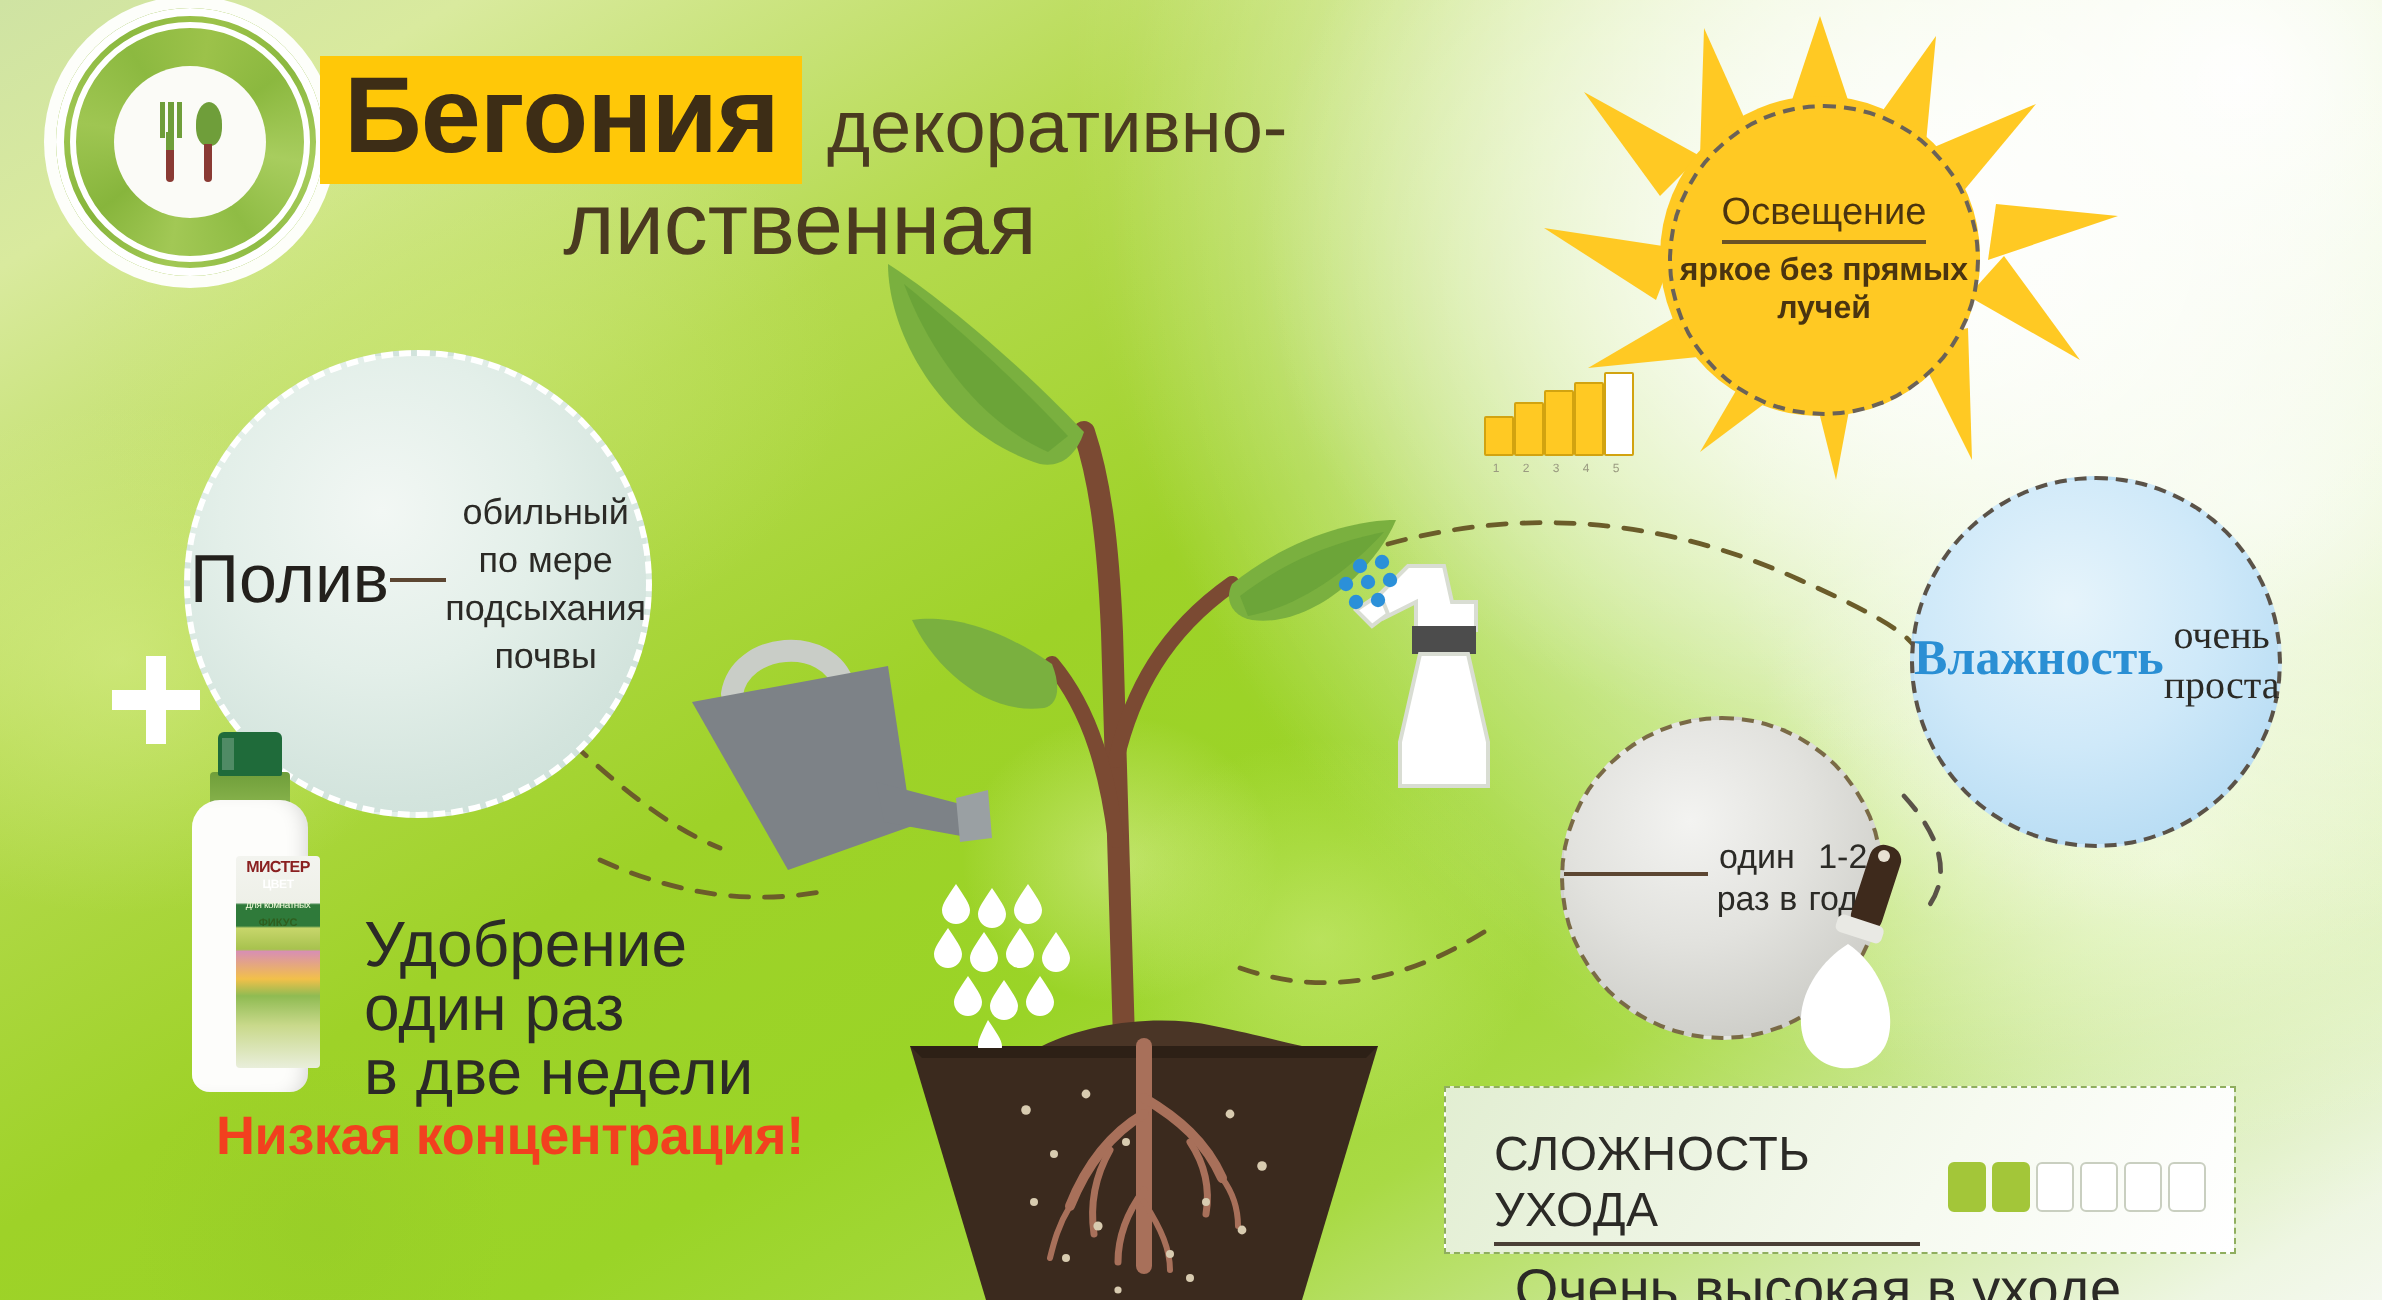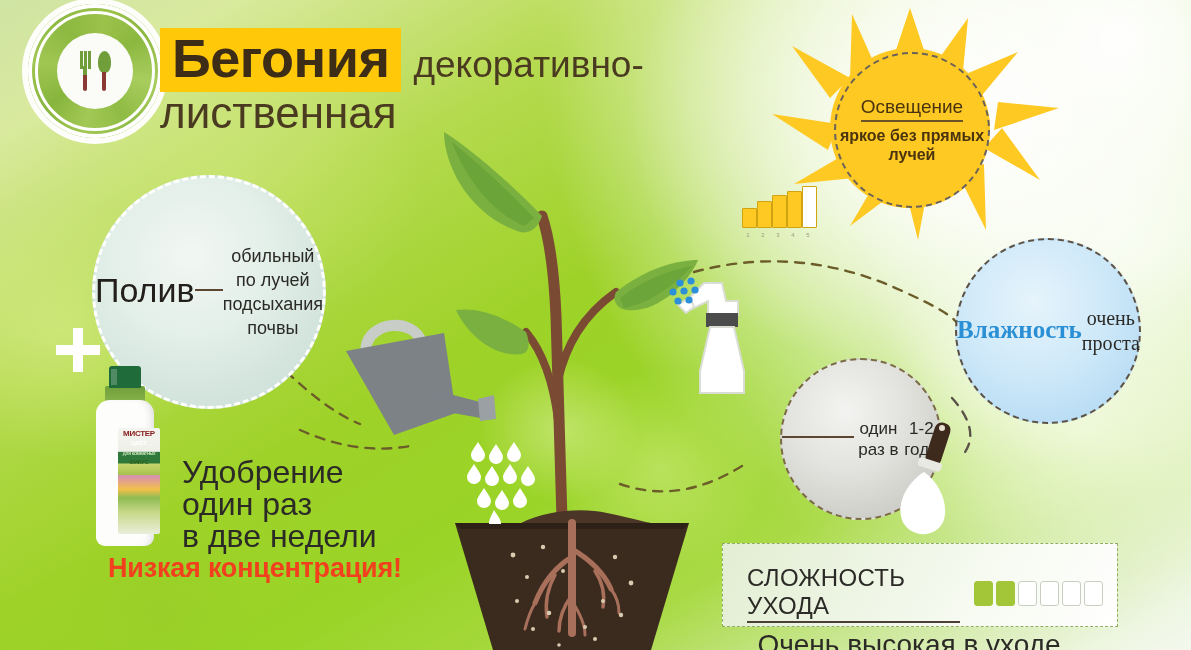--- a/index.html
+++ b/index.html
@@ -54,21 +54,21 @@
   .util-trowel{position:relative;width:13px;height:40px;}
   .util-trowel .blade{position:absolute;top:0;left:0;width:13px;height:22px;background:#6f9e3a;border-radius:50% 50% 42% 42%;}
   .util-trowel .handle{position:absolute;top:21px;left:4.2px;width:4.6px;height:19px;background:#8a3a34;border-radius:0 0 2px 2px;}
 
   
   .title-wrap{position:absolute;left:160px;top:28px;width:620px;}
   .title-main{display:inline-block;background:#ffc808;color:#3d2d16;font-weight:bold;
     font-size:54px;line-height:56px;padding:2px 12px 6px 12px;letter-spacing:-.5px;}
   .title-sub1{display:inline-block;color:#4a3a20;font-size:37px;line-height:40px;margin-left:12px;
     vertical-align:baseline;}
-  .title-sub2{display:block;text-align:left;color:#4a3a20;font-size:44px;line-height:46px;
+  .title-sub2{display:block;text-align:center;color:#4a3a20;font-size:44px;line-height:46px;
     margin-top:-2px;padding-right:8px;width:480px;}
 
   
   .sun{position:absolute;left:772px;top:8px;width:295px;height:232px;}
   .sun svg{position:absolute;left:0;top:0;}
   .sun-disc{position:absolute;left:62px;top:44px;width:152px;height:152px;border-radius:50%;
     background:#ffc923;border:2px dashed #6a6258;
     display:flex;flex-direction:column;align-items:center;justify-content:center;}
   .sun-title{color:#4a3410;font-size:19px;font-weight:normal;line-height:22px;
     border-bottom:2px solid #6b5226;padding-bottom:2px;}
@@ -233,21 +233,21 @@
       <path d="M300,430 C340,448 376,452 410,446" stroke-dasharray="9 8"></path>
       <path d="M694,272 C760,254 830,258 900,290 C940,308 952,316 958,324"></path>
       <path d="M620,484 C660,498 700,492 742,466"></path>
       <path d="M952,398 C972,420 976,440 962,456" stroke="#5a5248"></path>
     </g>
   </svg>
 
   <div class="circ" id="circle-water">
     <div class="c-title">Полив</div>
     <div class="c-rule"></div>
-    <div class="c-body">обильный по лучей подсыхания почвы</div>
+    <div class="c-body">обильный по мере подсыхания почвы</div>
   </div>
 
   <div class="circ" id="circle-humidity">
     <div class="c-title">Влажность</div>
     <div class="c-rule"></div>
     <div class="c-body">очень проста</div>
   </div>
 
   <div class="circ" id="circle-repot">
     <div class="c-rule"></div>

